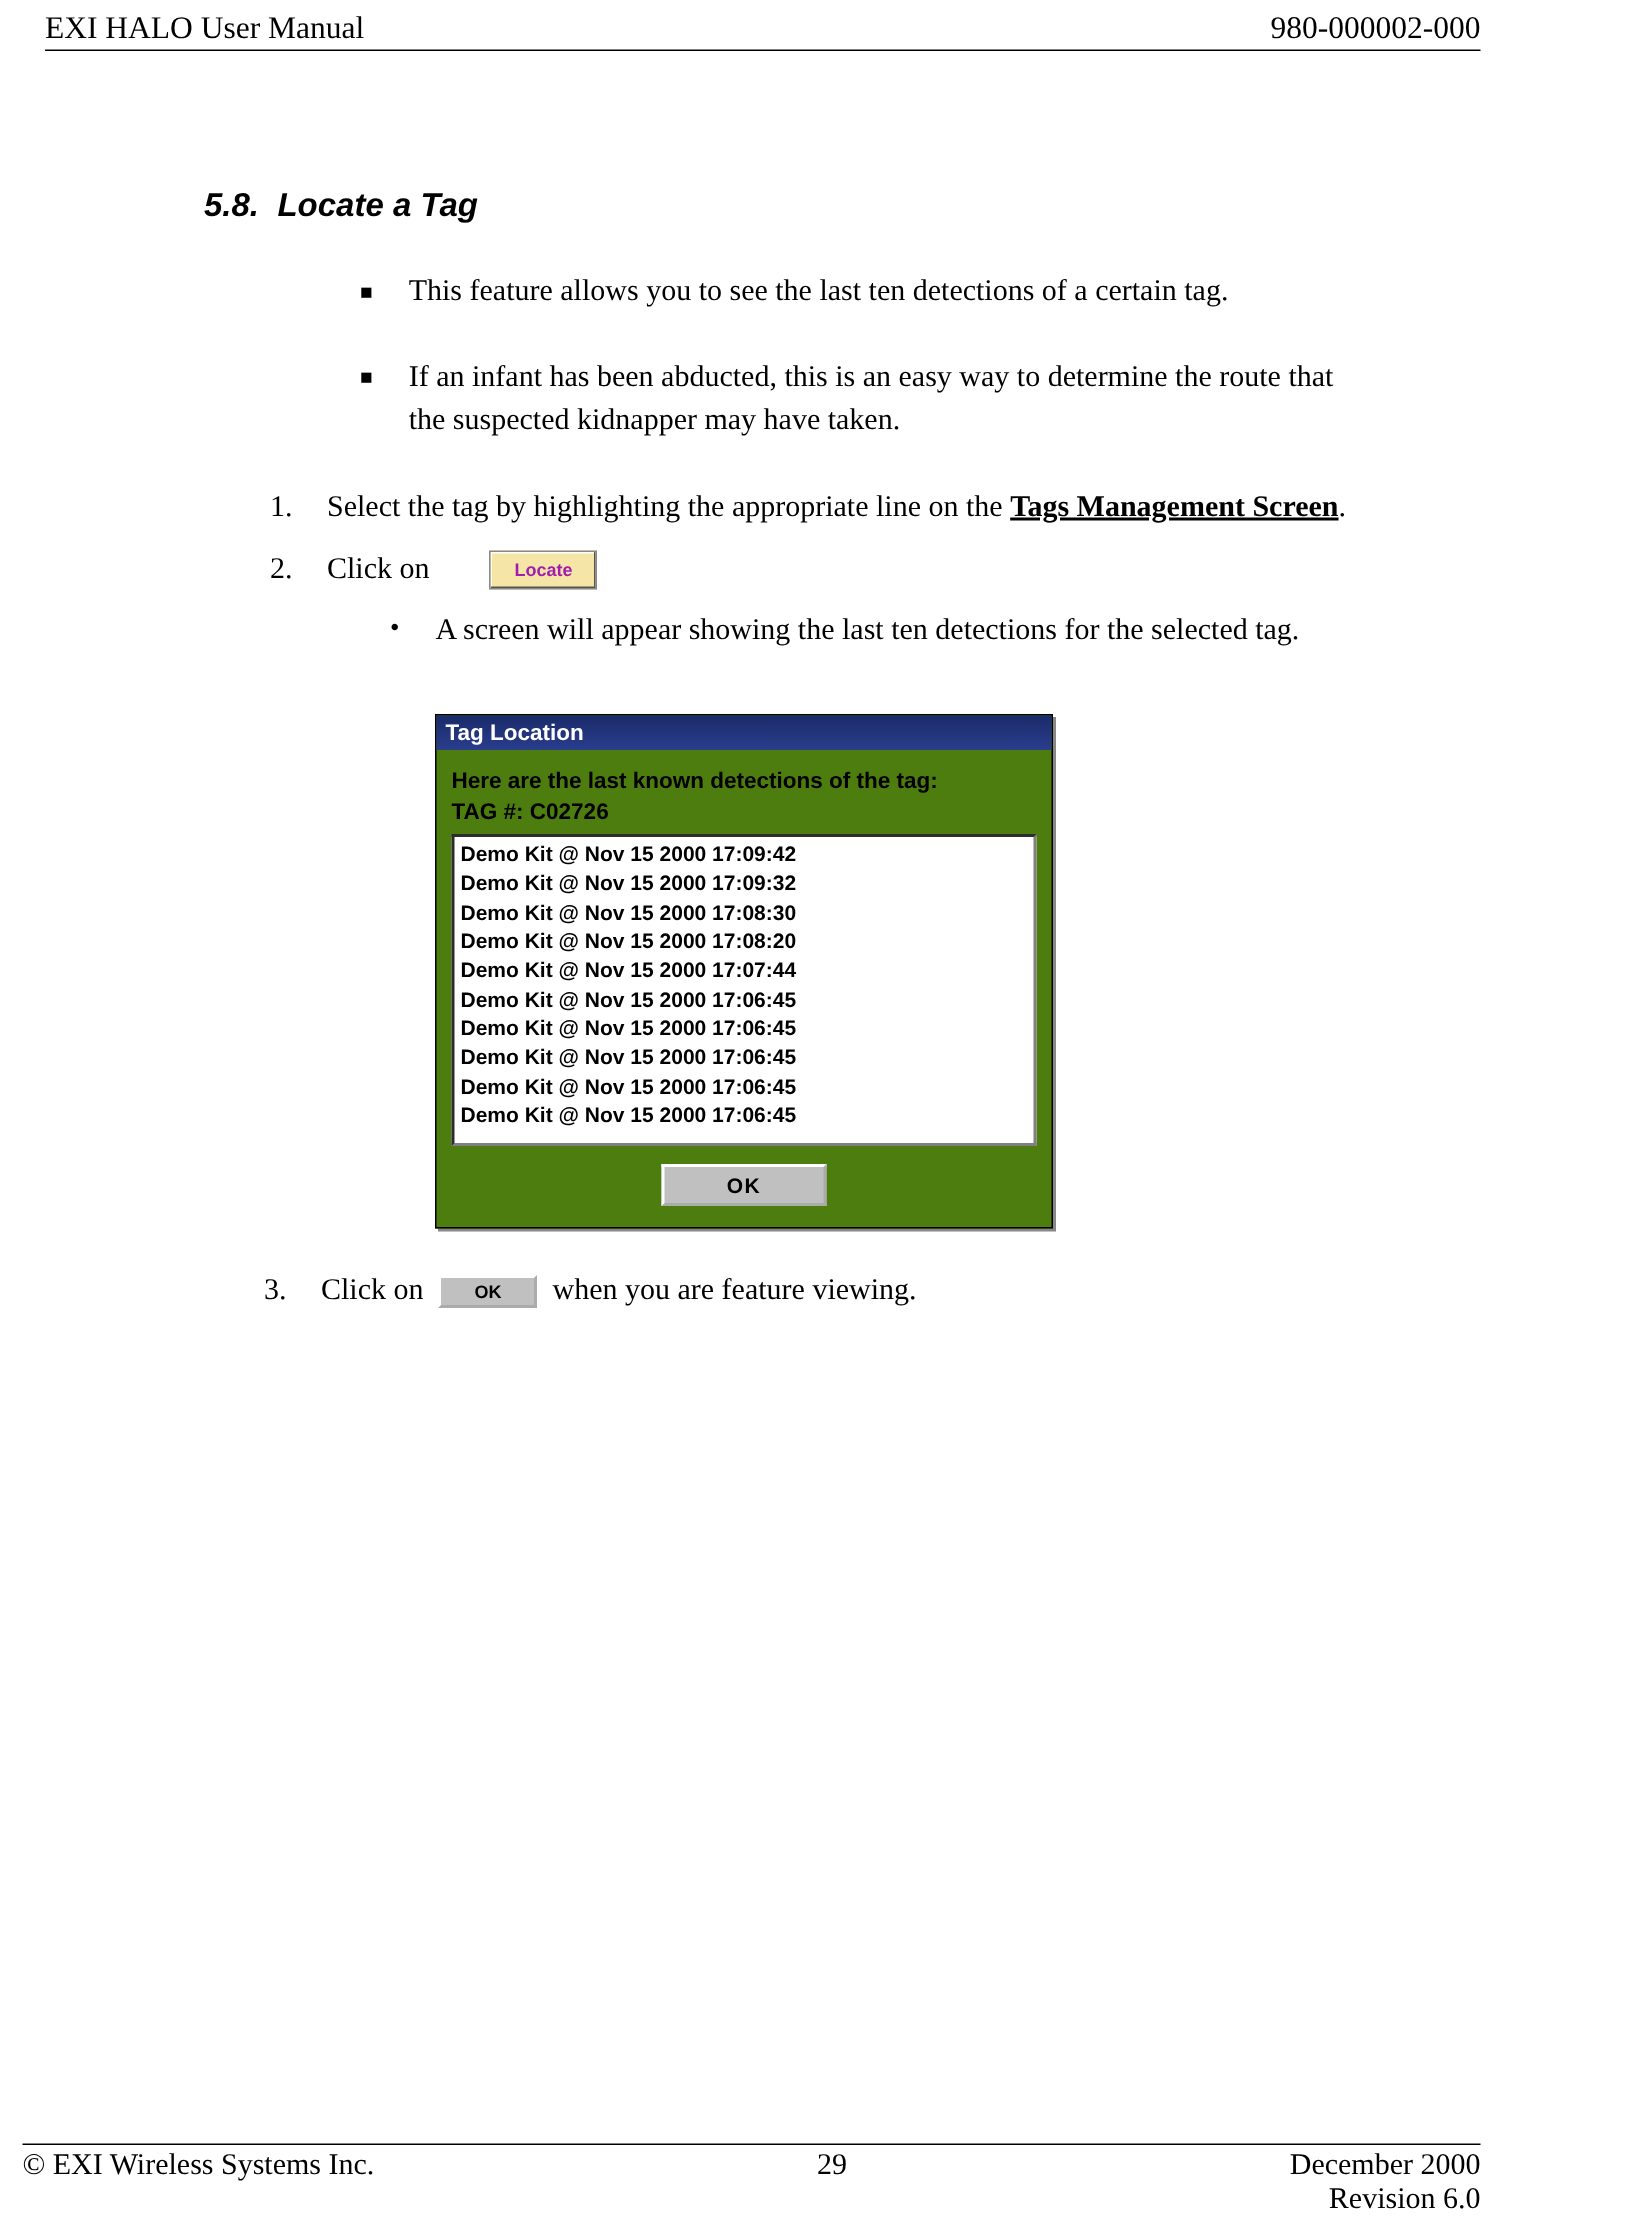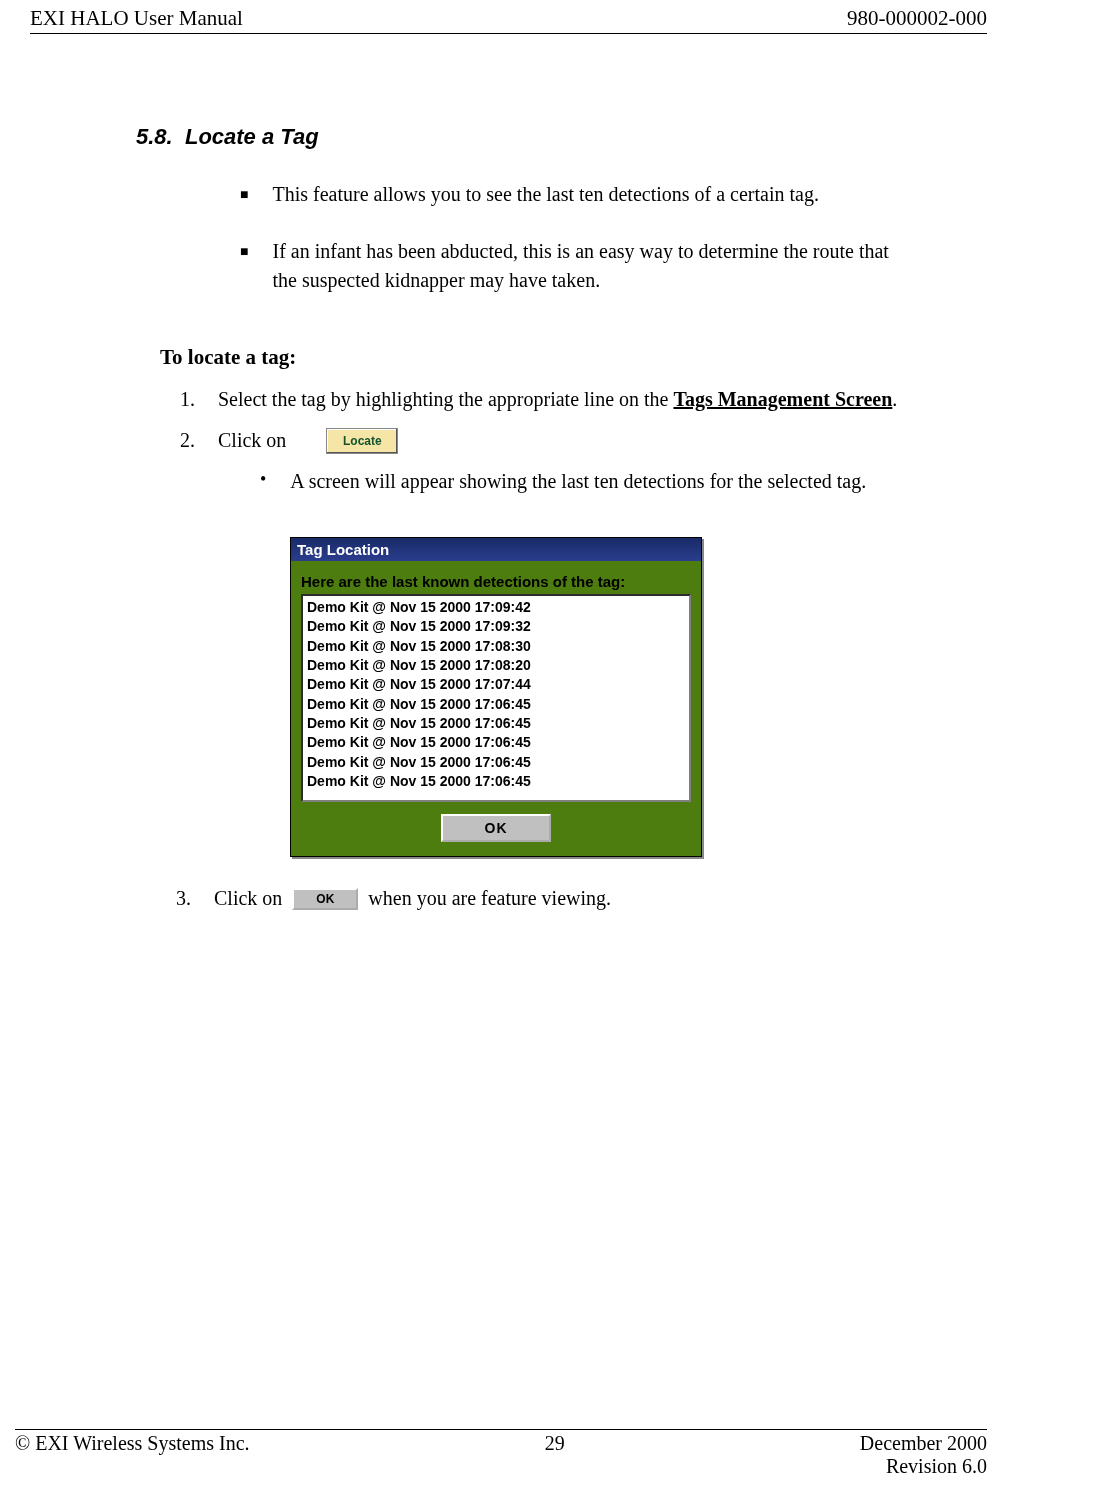--- a/index.html
+++ b/index.html
@@ -82,21 +82,21 @@
     width: 70px;
     height: 24px;
     background: #f5e6a8;
     border: 1px solid #888;
     box-shadow: inset -1px -1px 0 #555, inset 1px 1px 0 #fff;
     font-family: Arial, sans-serif;
     font-size: 12px;
     font-weight: bold;
     text-align: center;
     line-height: 24px;
-    color: #14532d;
+    color: #a21caf;
     margin-left: 40px;
   }
   .sub-bullet {
     display: flex;
     margin-left: 80px;
     margin-top: 10px;
     font-size: 20px;
   }
   .disc {
     font-size: 18px;
@@ -215,21 +215,20 @@
       <div class="sq-item">
         <span class="sq-mark">■</span>
         <span>This feature allows you to see the last ten detections of a certain tag.</span>
       </div>
       <div class="sq-item">
         <span class="sq-mark">■</span>
         <span>If an infant has been abducted, this is an easy way to determine the route that the suspected kidnapper may have taken.</span>
       </div>
     </div>
 
-    <div class="sub-head">To locate a tag:</div>
 
     <div class="ol">
       <div class="ol-item">
         <span class="ol-num">1.</span>
         <span>
           <span>Select the tag by highlighting the appropriate line on the </span><b><u>Tags Management Screen</u></b><span>.</span>
         </span>
       </div>
 
       <div class="ol-item">
@@ -244,20 +243,21 @@
         <span class="disc">•</span>
         <span>A screen will appear showing the last ten detections for the selected tag.</span>
       </div>
     </div>
 
     <div class="dialog-wrap">
       <div class="dialog">
         <div class="titlebar">Tag Location</div>
         <div class="dlg-body">
           <div class="dlg-line1">Here are the last known detections of the tag:</div>
+          <div class="dlg-line2">TAG #: C02726</div>
           <div class="listbox">
             <div>Demo Kit @ Nov 15 2000 17:09:42</div>
             <div>Demo Kit @ Nov 15 2000 17:09:32</div>
             <div>Demo Kit @ Nov 15 2000 17:08:30</div>
             <div>Demo Kit @ Nov 15 2000 17:08:20</div>
             <div>Demo Kit @ Nov 15 2000 17:07:44</div>
             <div>Demo Kit @ Nov 15 2000 17:06:45</div>
             <div>Demo Kit @ Nov 15 2000 17:06:45</div>
             <div>Demo Kit @ Nov 15 2000 17:06:45</div>
             <div>Demo Kit @ Nov 15 2000 17:06:45</div>

